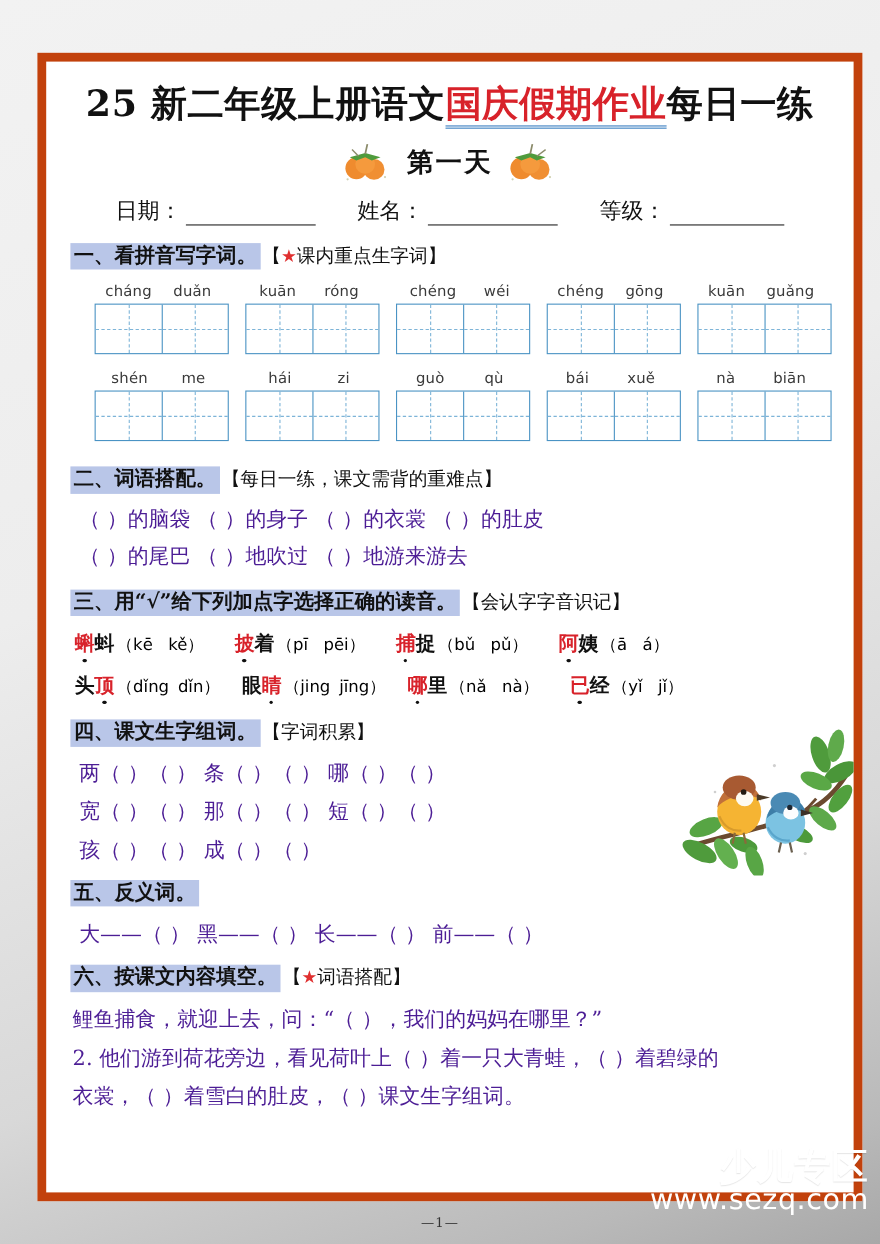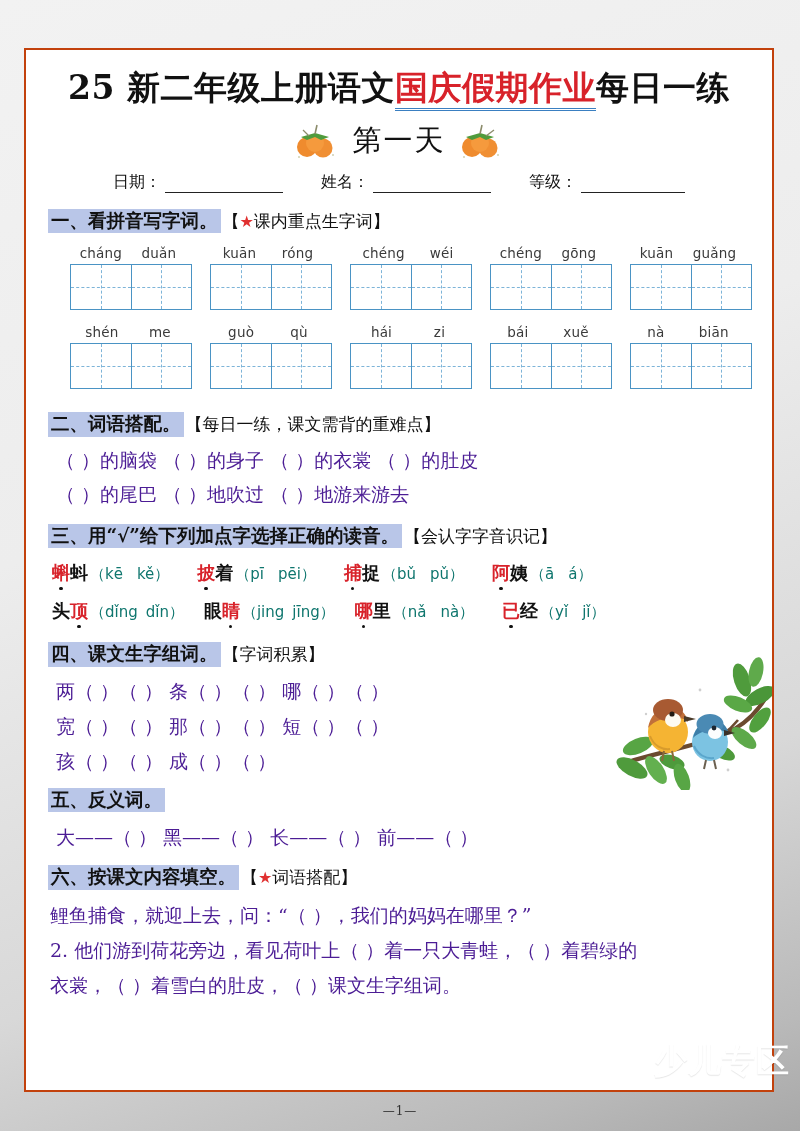--- a/index.html
+++ b/index.html
@@ -12,26 +12,26 @@
 
   body {
     font-family: "DejaVu Sans", "Liberation Sans", sans-serif;
     background: linear-gradient(160deg, #f2f2f2 0%, #ededed 40%, #d8d8d8 72%, #b9b9b9 92%, #a8a8a8 100%);
     position: relative;
   }
 
   
   #sheet {
     position: absolute;
-    left: 24px;
+    left: 34px;
     top: 48px;
     width: 750px;
     height: 1044px;
     background: #ffffff;
-    border: 2px solid #c2410c;
+    border: 8px solid #c2410c;
     overflow: hidden;
   }
 
   
   .title-row {
     text-align: center;
     margin-top: 16px;
     white-space: nowrap;
     font-family: "DejaVu Serif", "Liberation Serif", serif;
     font-weight: bold;
@@ -50,36 +50,36 @@
     margin-top: 9px;
     text-align: center;
     display: flex;
     align-items: center;
     justify-content: center;
     gap: 10px;
     height: 42px;
   }
   .day-label {
     font-family: "DejaVu Serif", "Liberation Serif", serif;
-    font-weight: normal;
-    font-size: 29px;
+    font-weight: bold;
+    font-size: 24px;
     color: #111;
     letter-spacing: 2px;
   }
   .persimmon { width: 52px; height: 40px; }
 
   
   .meta-row {
     margin-top: 10px;
     display: flex;
     justify-content: center;
     align-items: flex-end;
     gap: 6px;
     font-family: "DejaVu Serif", "Liberation Serif", serif;
-    font-size: 16px;
+    font-size: 20px;
     color: #111;
   }
   .meta-item { display: flex; align-items: flex-end; gap: 4px; }
   .meta-rule {
     display: inline-block;
     border-bottom: 1.4px solid #222;
     height: 14px;
   }
   .rule-date  { width: 118px; }
   .rule-name  { width: 118px; }
@@ -177,21 +177,21 @@
     position: absolute;
     left: 50%; margin-left: -2px;
     bottom: -5px;
     width: 3.5px; height: 3.5px;
     border-radius: 50%;
     background: #111;
   }
   .py {
     font-family: "DejaVu Sans", "Liberation Sans", sans-serif;
     font-size: 15px;
-    color: #0f766e;
+    color: #000000;
     margin-left: 2px;
   }
 
   
   #birds {
     position: absolute;
     right: -6px;
     top: 600px;
     width: 168px;
     height: 140px;
@@ -350,32 +350,32 @@
         <span>shén</span>
         <span>me</span>
       </div>
       <div class="tianzi">
           <div class="half"></div>
           <div class="half"></div>
         </div>
     </div>
     <div class="grid-cellgroup">
       <div class="pinyin-line">
+        <span>hái</span>
+        <span>zi</span>
+      </div>
+      <div class="tianzi">
+          <div class="half"></div>
+          <div class="half"></div>
+        </div>
+    </div>
+    <div class="grid-cellgroup">
+      <div class="pinyin-line">
         <span>guò</span>
         <span>qù</span>
-      </div>
-      <div class="tianzi">
-          <div class="half"></div>
-          <div class="half"></div>
-        </div>
-    </div>
-    <div class="grid-cellgroup">
-      <div class="pinyin-line">
-        <span>hái</span>
-        <span>zi</span>
       </div>
       <div class="tianzi">
           <div class="half"></div>
           <div class="half"></div>
         </div>
     </div>
     <div class="grid-cellgroup">
       <div class="pinyin-line">
         <span>bái</span>
         <span>xuě</span>
@@ -523,13 +523,14 @@
     <circle cx="118" cy="120" r="1.4" fill="#cfcfcf"></circle>
     <circle cx="36" cy="64" r="1.2" fill="#cfcfcf"></circle>
   </svg>
 
 </div>
 
 <div id="page-num">—1—</div>
 
 <div id="watermark">
   <div id="wm-cn">少儿专区</div>
+  <div id="wm-url">www.sezq.com</div>
 </div>
 
 </body></html>

